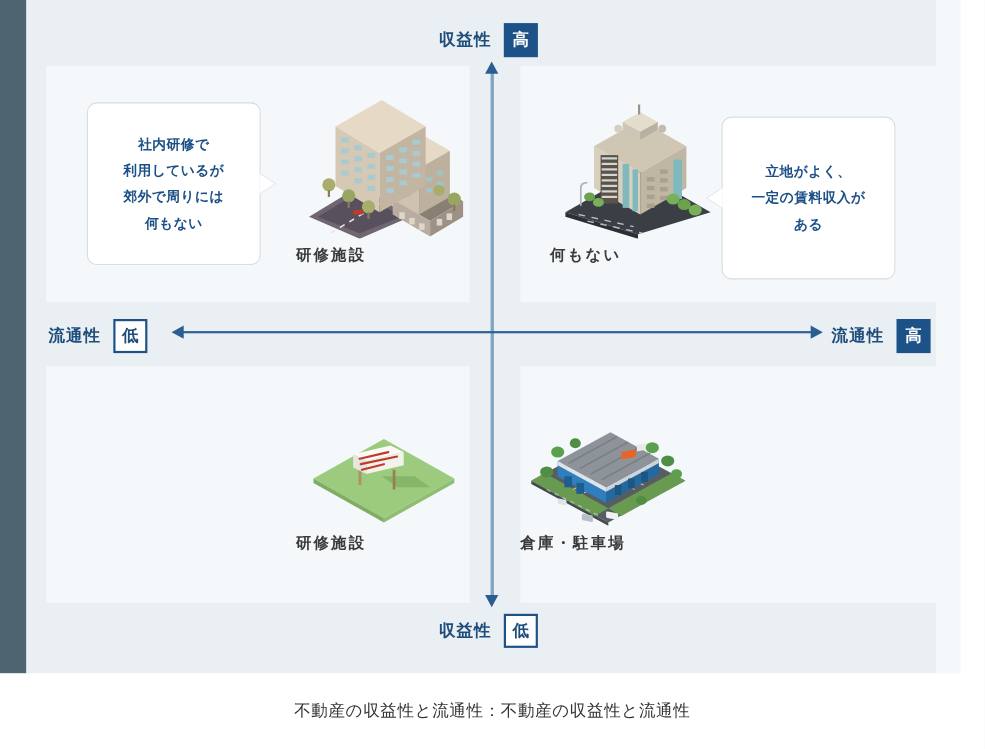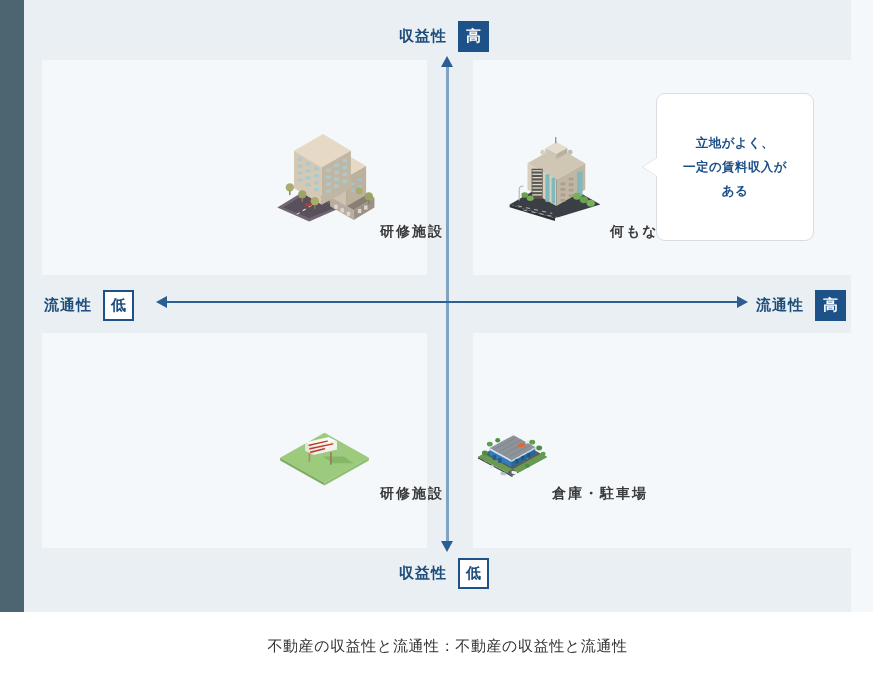--- a/index.html
+++ b/index.html
@@ -112,28 +112,28 @@
   }
   
   .tail-l {
     left:-14px; top:50%; margin-top:-9px;
     border-top:9px solid transparent; border-bottom:9px solid transparent;
     border-right:14px solid #ffffff;
     filter: drop-shadow(-1px 0 0 #d7dde1);
   }
 
   .b-tl { left:55px;  top:93px;  height:148px; }
-  .b-tr { left:632px; top:93px;  height:148px; }
+  .b-tr { left:632px; top:106px;  height:148px; }
   .b-bl { left:55px;  top:366px; height:148px; }
   .b-br { left:632px; top:366px; height:148px; }
 
   
   .illus {
-    position:absolute; display:flex; flex-direction:row;
-    align-items:flex-end; justify-content:flex-end;
+    position:absolute; display:flex; flex-direction:column;
+    align-items:flex-start; justify-content:flex-end;
   }
   .i-tl { left:245px; top:86px;  width:175px; height:155px; }
   .i-tr { left:476px; top:86px;  width:175px; height:155px; }
   .i-bl { left:245px; top:378px; width:175px; height:125px; }
   .i-br { left:449px; top:378px; width:175px; height:125px; }
   .illus svg { display:block; }
   .caption {
     margin-top:6px; font-size:14px; font-weight:bold; color:#3a3a3a;
     letter-spacing:2px; white-space:nowrap;
   }
@@ -177,20 +177,24 @@
     </div>
     <div class="axis-label al-left">
       <span class="name">流通性</span>
       <span class="badge outline">低</span>
     </div>
     <div class="axis-label al-right">
       <span class="name">流通性</span>
       <span class="badge filled">高</span>
     </div>
 
+    <div class="bubble b-tl">
+      <span class="txt">社内研修で<br>利用しているが<br>郊外で周りには<br>何もない</span>
+      <span class="tail tail-r"></span>
+    </div>
 
     <div class="illus i-tl">
       <svg width="160" height="128" viewBox="0 0 160 128">
 
         <polygon points="12,108 58,80 104,108 58,128" fill="#6f6672"></polygon>
         <polygon points="20,108 58,85 96,108 58,123" fill="#58505c"></polygon>
         <g stroke="#e8e4ea" stroke-width="1.4" stroke-dasharray="5 5">
           <line x1="27" y1="107" x2="88" y2="107" transform="rotate(-31 58 107)"></line>
         </g>
         <rect x="52" y="102" width="9" height="4" rx="1" fill="#c0392b"></rect>

